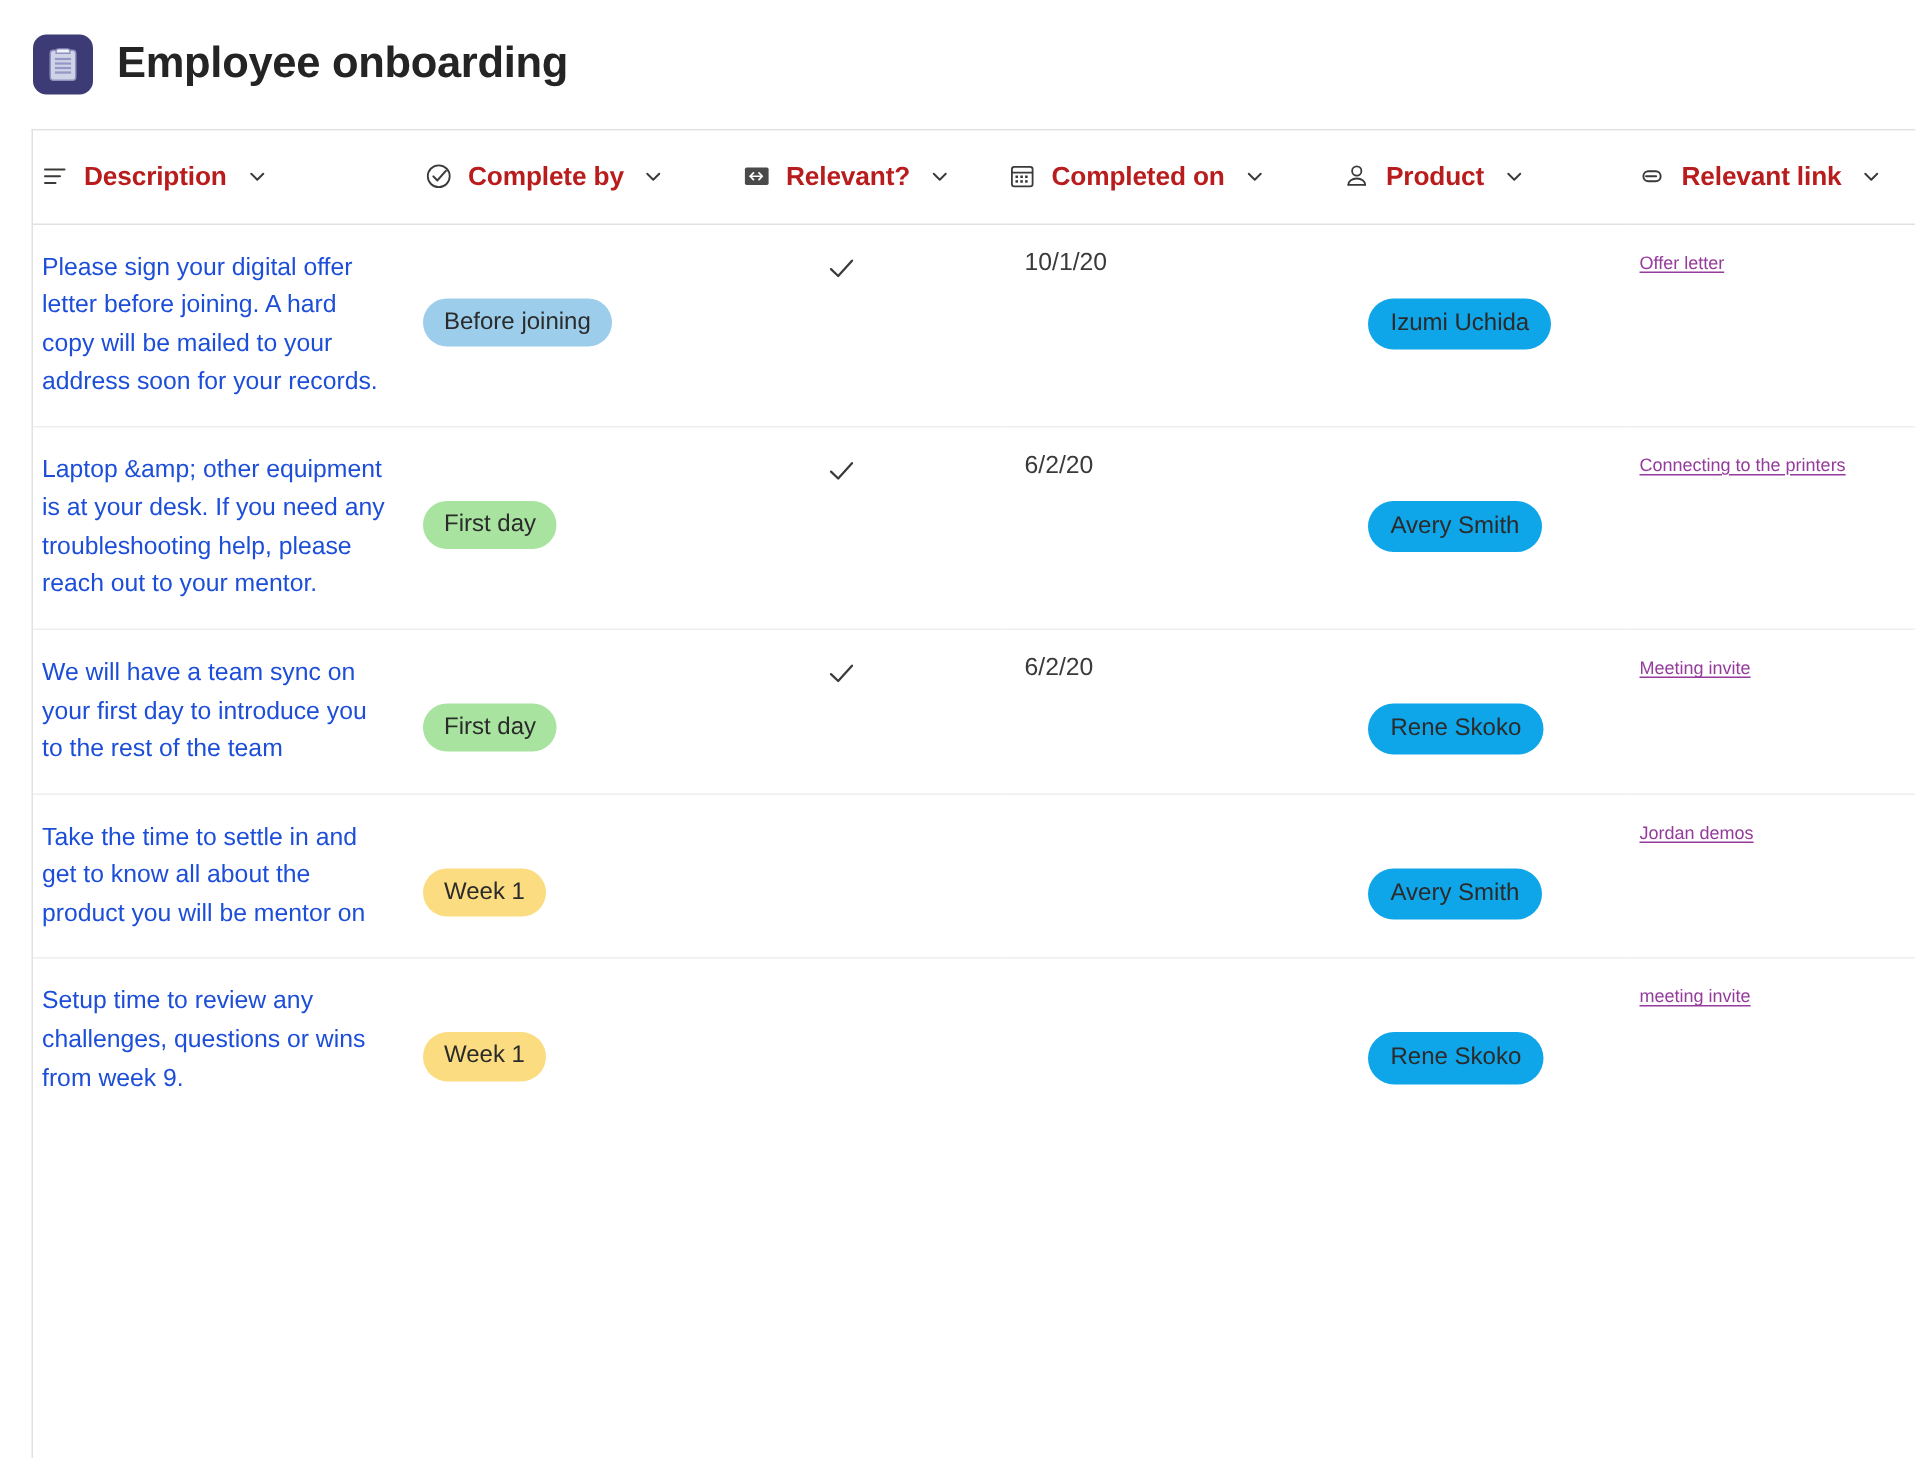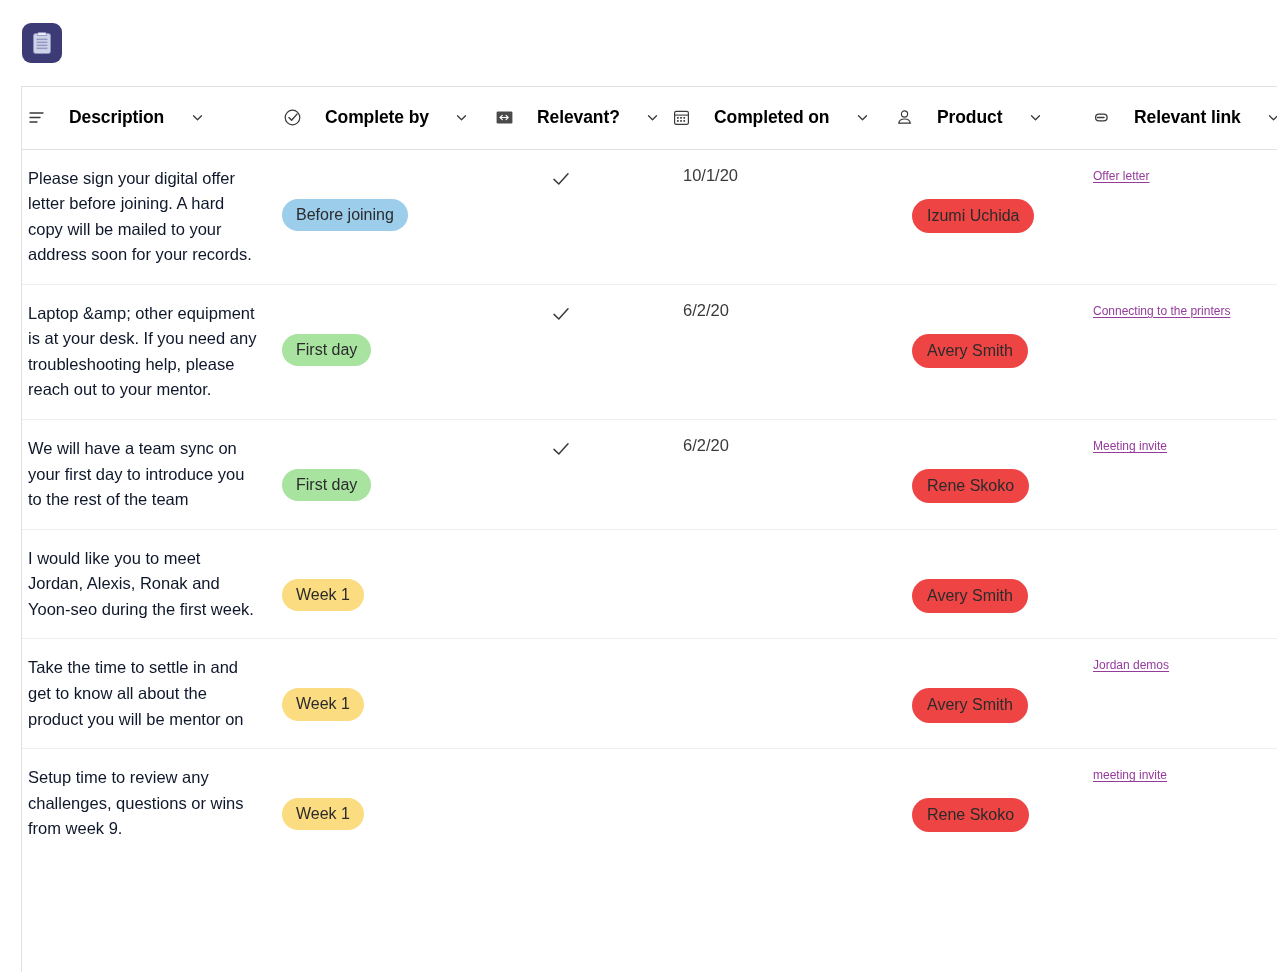--- a/index.html
+++ b/index.html
@@ -71,22 +71,22 @@
     padding: 0 0 0 4px;
     text-align: left;
     vertical-align: middle;
     border-bottom: 1px solid #e1e1e1;
     background: #ffffff;
     font-weight: 600;
   }
   .th-inner {
     display: flex;
     align-items: center;
-    gap: 23px;
-    color: #000000;
+    gap: 10px;
+    color: #b91c1c;
     font-size: 17.5px;
     font-weight: 600;
     white-space: nowrap;
   }
   .th-icon {
     width: 20px;
     height: 20px;
     flex: none;
     display: flex;
     align-items: center;
@@ -108,37 +108,37 @@
     border-bottom: 1px solid #eeeeee;
     vertical-align: top;
     padding: 16px 4px 16px 4px;
     background: #ffffff;
   }
   tbody tr:last-child td { border-bottom: none; }
 
   .desc-text {
     font-size: 16.5px;
     line-height: 1.55;
-    color: #0f172a;
+    color: #1d4ed8;
     padding-left: 2px;
     padding-right: 14px;
   }
 
   .pill {
     display: inline-block;
     border-radius: 999px;
     padding: 6px 14px 7px;
     font-size: 16px;
     line-height: 1.2;
     color: #2b2b2b;
     white-space: nowrap;
     margin-top: 33px;
   }
   .pill-person {
-    background: #ef4444;
+    background: #0ea5e9;
     padding: 7px 15px 8px;
     font-size: 16px;
   }
 
   .cell-center {
     text-align: center;
   }
   .check {
     display: inline-block;
     width: 22px;
@@ -181,20 +181,21 @@
       <rect x="4.5" y="3.5" width="17" height="20" rx="2.2" fill="#cfd3e8" stroke="#8e92bd" stroke-width="1"></rect>
       <path d="M10 2.6h6a1.6 1.6 0 0 1 1.6 1.6v1.3H8.4V4.2A1.6 1.6 0 0 1 10 2.6z" fill="#f2f3fa" stroke="#8e92bd" stroke-width="0.9"></path>
       <g fill="#9498c4">
         <rect x="7.6" y="8.6" width="10.8" height="1.5"></rect>
         <rect x="7.6" y="11.6" width="10.8" height="1.5"></rect>
         <rect x="7.6" y="14.6" width="10.8" height="1.5"></rect>
         <rect x="7.6" y="17.6" width="10.8" height="1.5"></rect>
       </g>
     </svg>
   </div>
+  <div class="page-title">Employee onboarding</div>
 </div>
 
 <div class="grid-wrap">
   <table class="grid">
     <colgroup>
       <col class="c-desc">
         <col class="c-by">
         <col class="c-done">
       <col class="c-on">
         <col class="c-men">
@@ -367,36 +368,20 @@
           <td class="cell-date">
             <div class="inner date-text">6/2/20</div>
           </td>
           <td class="cell-mentor">
             <div class="inner"><span class="pill pill-person">Rene Skoko</span></div>
           </td>
           <td><a class="link" href="#">Meeting invite</a></td>
         </tr>
         <tr>
           <td>
-            <div class="desc-text">I would like you to meet Jordan, Alexis, Ronak and Yoon-seo during the first week.</div>
-          </td>
-          <td><span class="pill" style="background: rgb(251, 220, 128);">Week 1</span></td>
-          <td class="cell-center cell-check">
-            <div class="inner"><span class="empty"></span></div>
-          </td>
-          <td class="cell-date">
-            <div class="inner date-text"></div>
-          </td>
-          <td class="cell-mentor">
-            <div class="inner"><span class="pill pill-person">Avery Smith</span></div>
-          </td>
-          <td></td>
-        </tr>
-        <tr>
-          <td>
             <div class="desc-text">Take the time to settle in and get to know all about the product you will be mentor on</div>
           </td>
           <td><span class="pill" style="background: rgb(251, 220, 128);">Week 1</span></td>
           <td class="cell-center cell-check">
             <div class="inner"><span class="empty"></span></div>
           </td>
           <td class="cell-date">
             <div class="inner date-text"></div>
           </td>
           <td class="cell-mentor">

